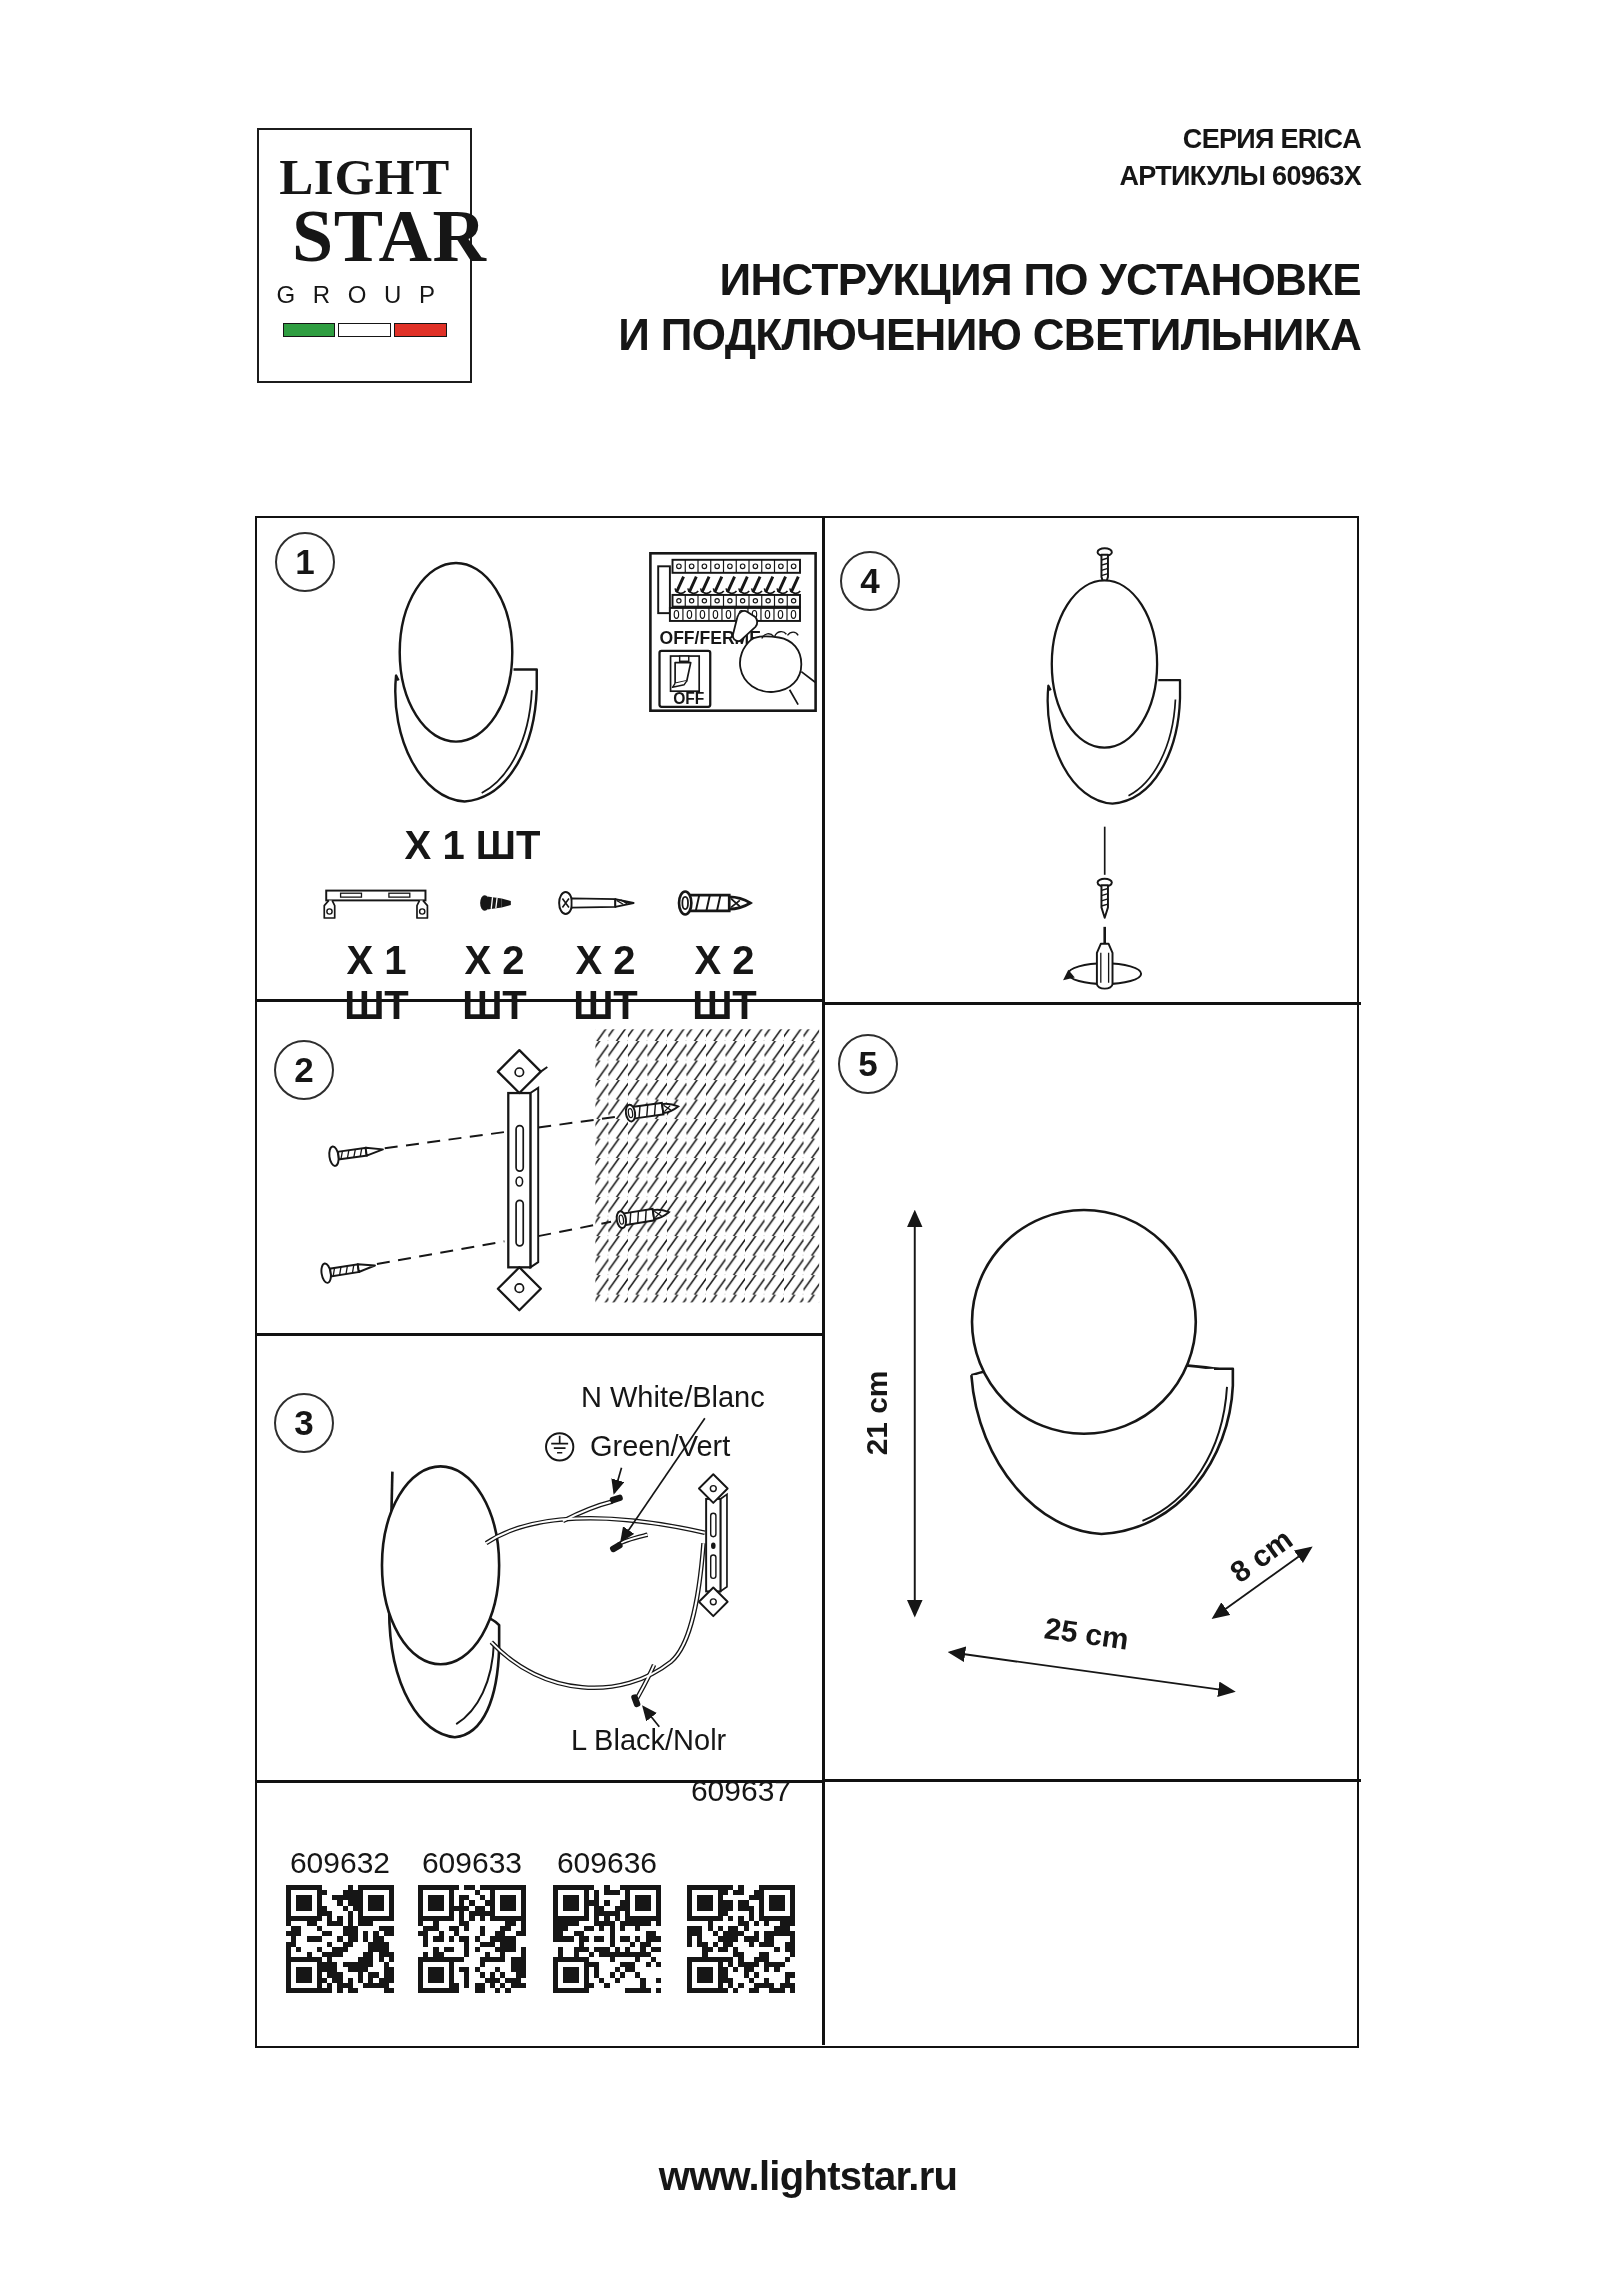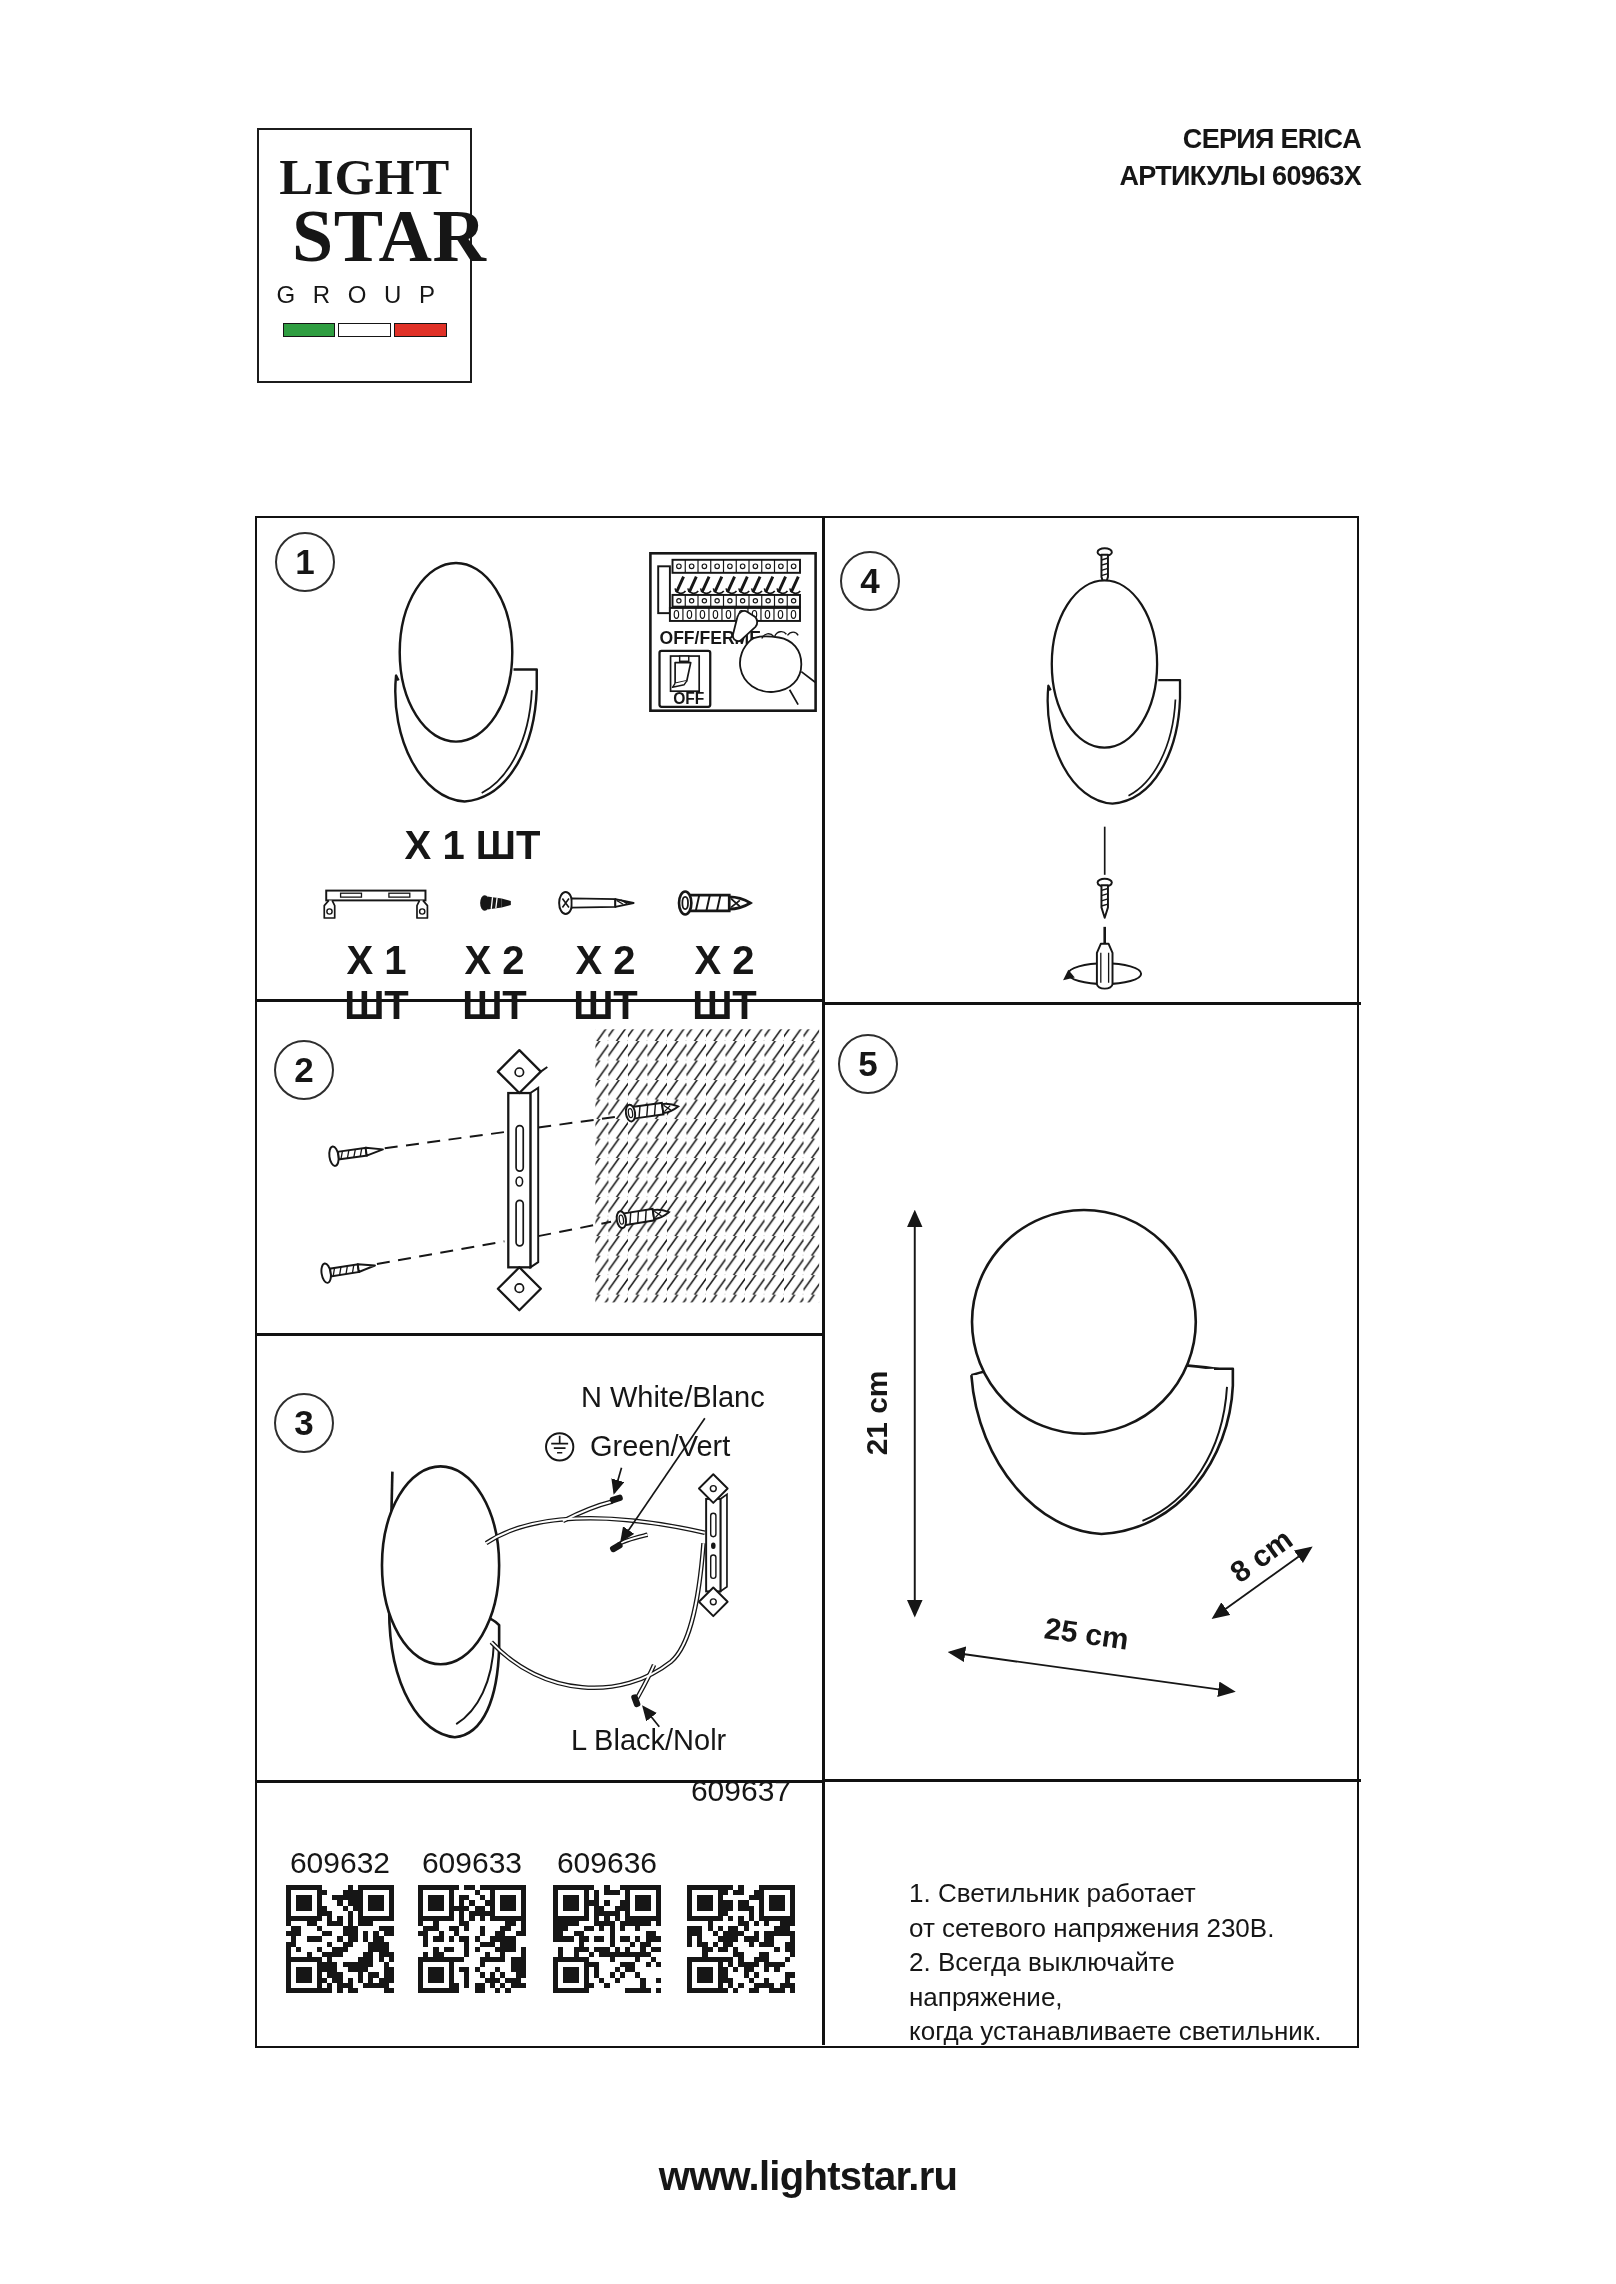--- a/index.html
+++ b/index.html
@@ -74,20 +74,24 @@
   <div class="logo-flag">
     <span id="flag-green" style="background: rgb(47, 158, 65);"></span>
     <span id="flag-white" style="background: rgb(255, 255, 255);"></span>
     <span id="flag-red" style="background: rgb(224, 49, 39);"></span>
   </div>
 </div>
 
 <div class="abs title-block">
   <div class="title-line">СЕРИЯ ERICA</div>
   <div class="title-line">АРТИКУЛЫ 60963X</div>
+  <div class="title-instr">
+    <div>ИНСТРУКЦИЯ ПО УСТАНОВКЕ</div>
+    <div>И ПОДКЛЮЧЕНИЮ СВЕТИЛЬНИКА</div>
+  </div>
 </div>
 
 <div class="abs grid">
 
   <div class="abs gline" style="left:565px;top:0;width:2.6px;height:1527px;"></div>
   <div class="abs gline" style="left:0;top:481px;width:568px;height:2.6px;"></div>
   <div class="abs gline" style="left:0;top:815px;width:568px;height:2.6px;"></div>
   <div class="abs gline" style="left:0;top:1262px;width:568px;height:2.6px;"></div>
   <div class="abs gline" style="left:565px;top:484px;width:539px;height:2.6px;"></div>
   <div class="abs gline" style="left:565px;top:1261px;width:539px;height:2.6px;"></div>
@@ -1287,22 +1291,16 @@
     <g stroke="#161616" stroke-width="3" fill="none">
       <path d="M138,322 L138,940" marker-start="url(#ah)" marker-end="url(#ah)"></path>
       <path d="M193,998 L627,1058" marker-start="url(#ah)" marker-end="url(#ah)"></path>
       <path d="M598,944 L746,838" marker-start="url(#ah)" marker-end="url(#ah)"></path>
     </g>
     <text transform="rotate(-90 96 630)" x="96" y="630" text-anchor="middle" font-size="46" font-weight="bold" fill="#161616">21 cm</text>
     <text transform="rotate(8 400 985)" x="400" y="985" text-anchor="middle" font-size="46" font-weight="bold" fill="#161616">25 cm</text>
     <text transform="rotate(-36 680 862)" x="680" y="862" text-anchor="middle" font-size="46" font-weight="bold" fill="#161616">8 cm</text>
   </svg>
 
-  <div class="abs notes" style="left:652px;top:1358px;width:417px;">
-    <div>1. Светильник работает</div>
-    <div>от сетевого напряжения 230В.</div>
-    <div>2. Всегда выключайте напряжение,</div>
-    <div>когда устанавливаете светильник.</div>
-  </div>
 </div>
 
 <div class="abs footer">www.lightstar.ru</div>
 
 
 </body></html>

